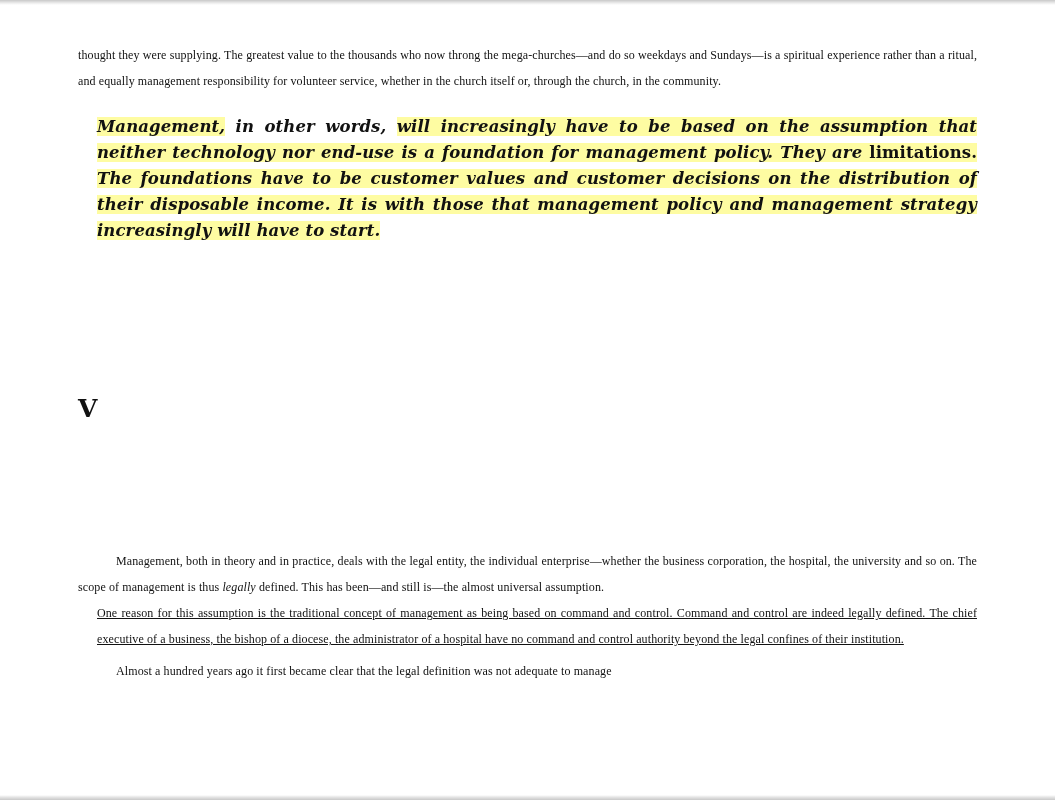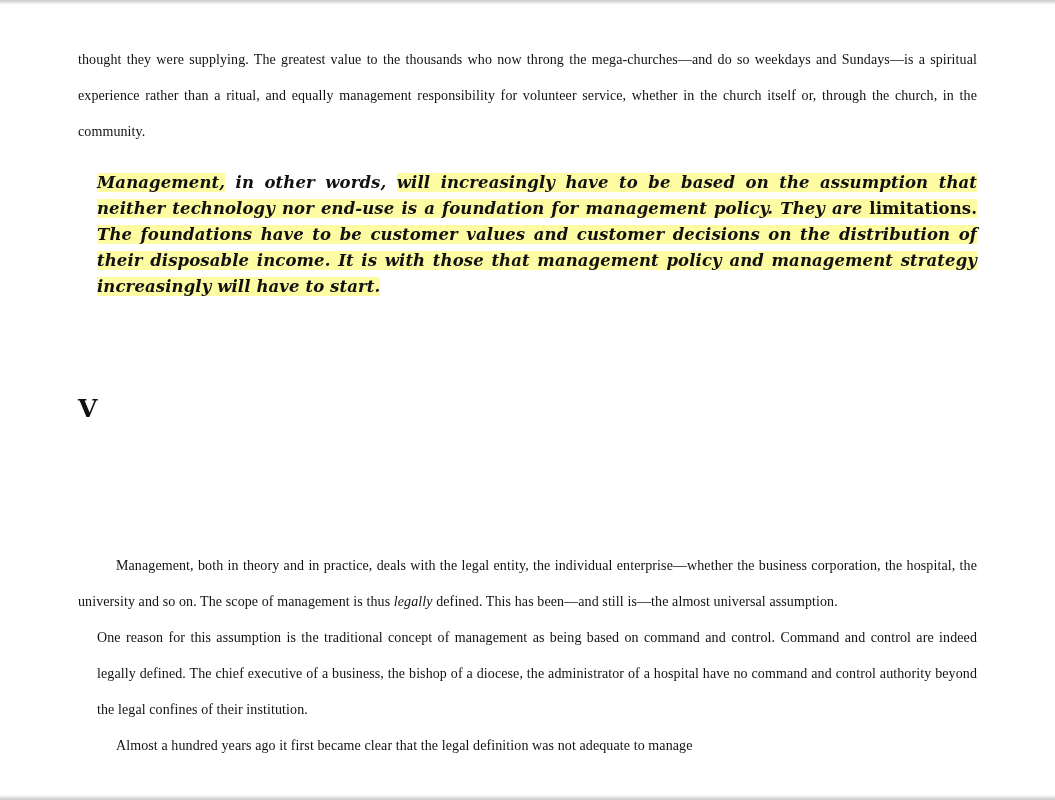--- a/index.html
+++ b/index.html
@@ -14,21 +14,21 @@
     background: linear-gradient(#c8c8c8, #ececec 60%, #ffffff);
   }
   .edge-bottom {
     position: absolute; left: 0; bottom: 0; width: 1055px; height: 5px;
     background: linear-gradient(#ffffff, #e6e6e6 40%, #c8c8c8);
   }
   .page {
     position: absolute; left: 78px; top: 42px; width: 899px;
   }
   p {
-    margin: 0; font-size: 14px; line-height: 36px;
+    margin: 0; font-size: 12px; line-height: 26px;
     text-align: justify; font-family: "Liberation Serif", serif;
     letter-spacing: 0.1px;
   }
   .p-first { }
   .quote {
     margin-left: 19px;
     font-family: "DejaVu Serif", serif;
     font-weight: bold; font-size: 16.5px; line-height: 26px;
     text-align: justify;
     margin-top: 20px;
@@ -39,35 +39,35 @@
   .chapter-num {
     position: absolute; left: 0; top: 352px;
     font-family: "DejaVu Serif", serif; font-weight: bold; font-size: 25px;
   }
   .chapter-title {
     position: absolute; left: 0; top: 396px;
     font-family: "DejaVu Serif", serif; font-weight: bold; font-size: 21px;
   }
   .body2 { position: absolute; left: 0; top: 506px; width: 899px; }
   .indent { text-indent: 38px; }
-  .sub { margin-left: 19px; }
+  .sub { margin-left: 19px; text-decoration: underline; }
 </style>
 </head>
 <body>
 
 <div class="edge-top"></div>
 
 <div class="page">
   <p class="p-first">thought they were supplying. The greatest value to the thousands who now throng the mega-churches—and do so weekdays and Sundays—is a spiritual experience rather than a ritual, and equally management responsibility for volunteer service, whether in the church itself or, through the church, in the community.</p>
 
   <p class="quote"><span class="hl it" style="background: rgb(254, 252, 162);">Management,</span><span class="it"> in other words, </span><span class="hl it" style="background: rgb(254, 252, 162);">will increasingly have to be based on the assumption that neither technology nor end-use is a foundation for management policy. They are </span><span class="hl ni" style="background: rgb(254, 252, 162);">limitations.</span><span class="hl it" style="background: rgb(254, 252, 162);"> The foundations have to be customer values and customer decisions on the distribution of their disposable income. It is with those that management policy and management strategy increasingly will have to start.</span></p>
 
   <div class="chapter-num">V</div>
 
 
   <div class="body2">
     <p class="indent"><span>Management, both in theory and in practice, deals with the legal entity, the individual enterprise—whether the business corporation, the hospital, the university and so on. The scope of management is thus </span><span class="it">legally</span><span> defined. This has been—and still is—the almost universal assumption.</span></p>
     <p class="sub">One reason for this assumption is the traditional concept of management as being based on command and control. Command and control are indeed legally defined. The chief executive of a business, the bishop of a diocese, the administrator of a hospital have no command and control authority beyond the legal confines of their institution.</p>
-    <p class="indent" style="">Almost a hundred years ago it first became clear that the legal definition was not adequate to manage</p>
+    <p class="indent" style="margin-top:6px;">Almost a hundred years ago it first became clear that the legal definition was not adequate to manage</p>
   </div>
 </div>
 
 <div class="edge-bottom"></div>
 
 </body></html>

